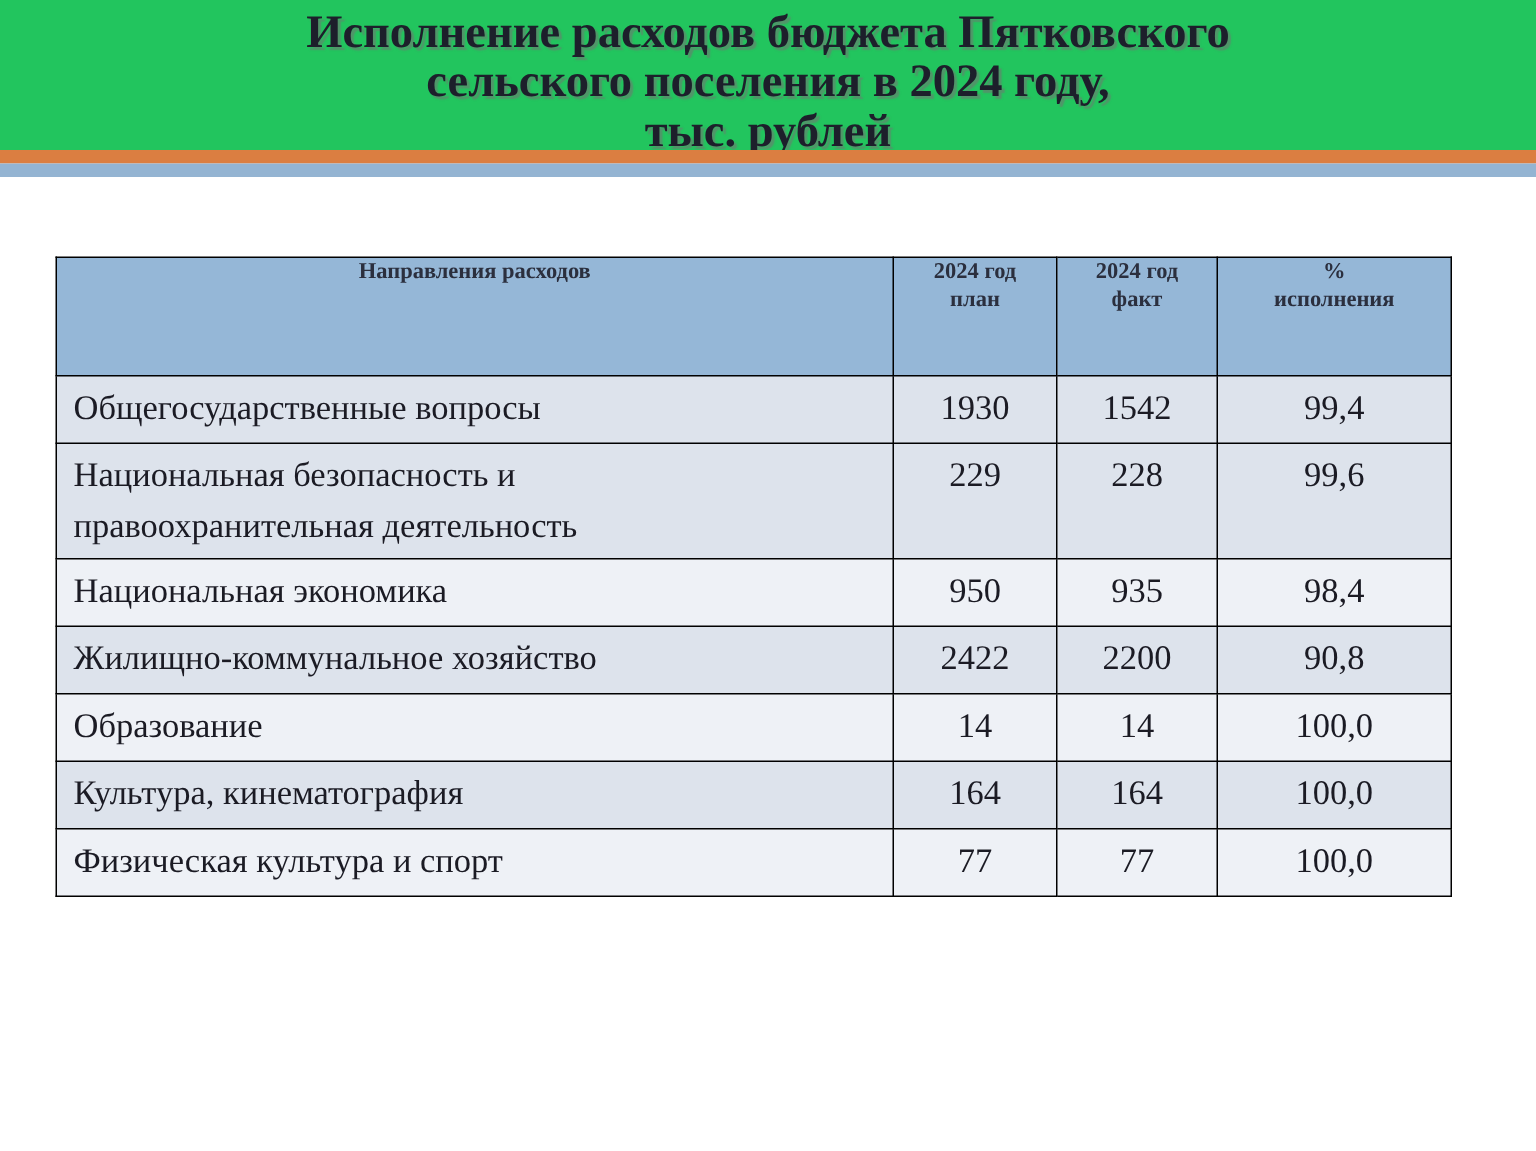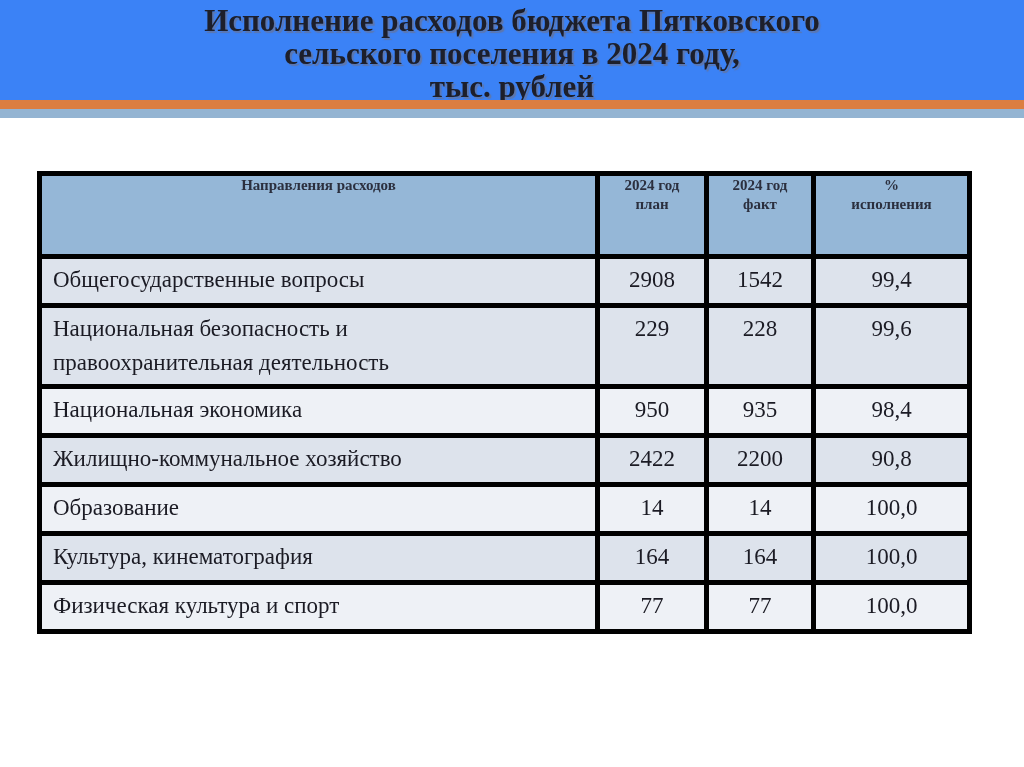--- a/index.html
+++ b/index.html
@@ -15,21 +15,21 @@
     position: relative;
   }
 
   
   .title-banner {
     position: absolute;
     left: 0;
     top: 0;
     width: 1024px;
     height: 100px;
-    background: #3b82f6;
+    background: #22c55e;
     box-sizing: border-box;
   }
   .title-text {
     position: absolute;
     left: 0;
     top: 4px;
     width: 1024px;
     text-align: center;
     font-family: "Liberation Serif", "DejaVu Serif", serif;
     font-weight: bold;
@@ -70,21 +70,21 @@
     table-layout: fixed;
     background: #ffffff;
   }
   table.budget col.c-name  { width: 558px; }
   table.budget col.c-plan  { width: 109px; }
   table.budget col.c-fact  { width: 107px; }
   table.budget col.c-pct   { width: 156px; }
 
   table.budget th,
   table.budget td {
-    border: 5px solid #000000;
+    border: 1px solid #000000;
     padding: 0;
     vertical-align: top;
   }
 
   thead th {
     background: #95b7d7;
     font-family: "Liberation Serif", "DejaVu Serif", serif;
     font-weight: bold;
     font-size: 15px;
     line-height: 19px;
@@ -143,21 +143,21 @@
 план</th>
         <th>2024 год
 факт</th>
         <th>%
 исполнения</th>
       </tr>
     </thead>
     <tbody>
       <tr class="odd normal">
         <td class="name">Общегосударственные вопросы</td>
-        <td class="num">2908</td>
+        <td class="num">1930</td>
         <td class="num">1542</td>
         <td class="num">99,4</td>
       </tr>
       <tr class="odd tall">
         <td class="name">Национальная безопасность и
 правоохранительная деятельность</td>
         <td class="num">229</td>
         <td class="num">228</td>
         <td class="num">99,6</td>
       </tr>

